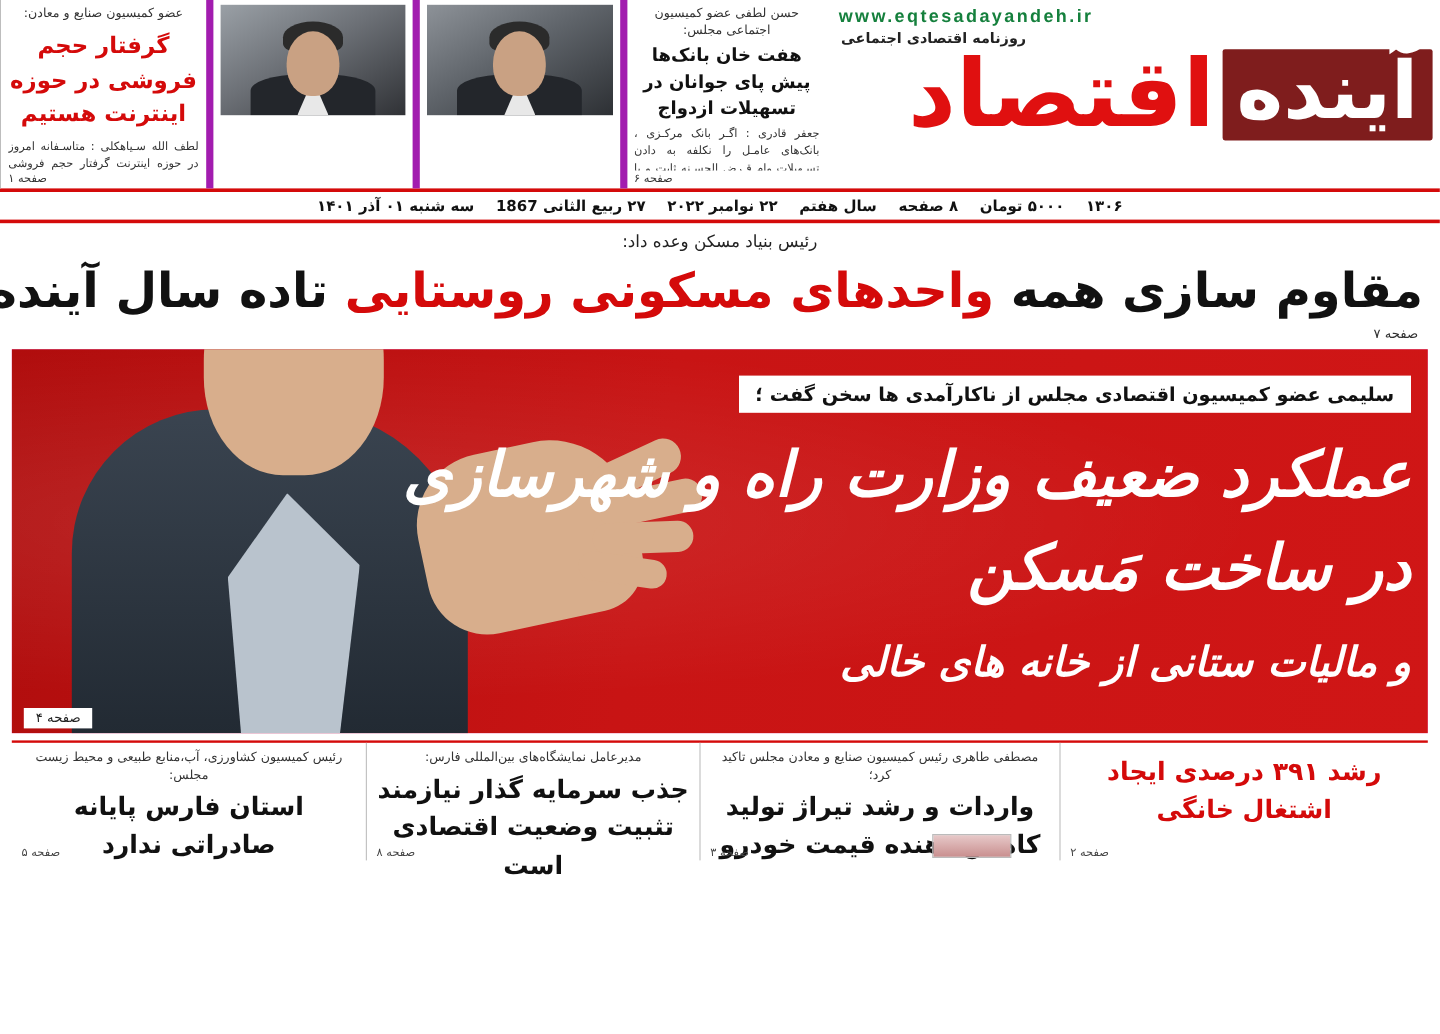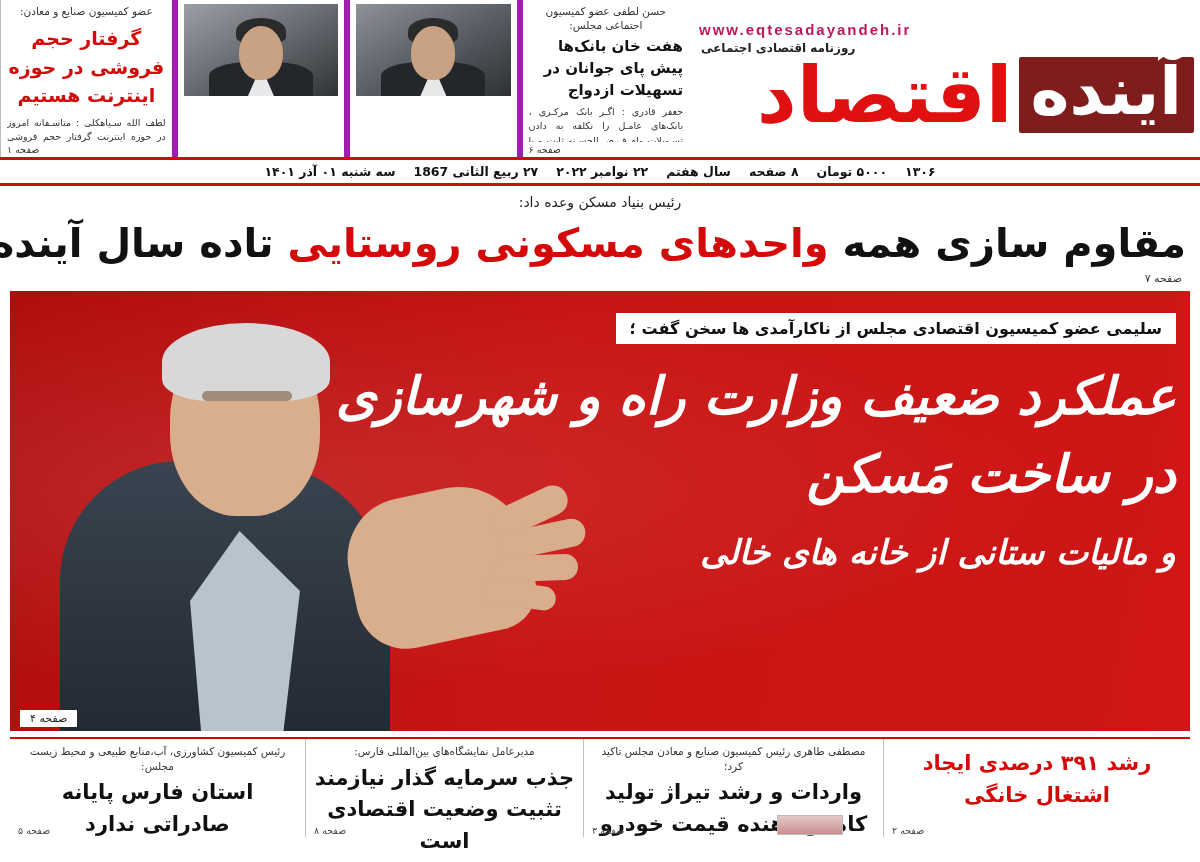--- a/index.html
+++ b/index.html
@@ -42,23 +42,22 @@
     flex-direction: column;
     justify-content: flex-start;
   }
   .site-url {
     text-align: left;
     direction: ltr;
     font-family: "Liberation Sans", sans-serif;
     font-size: 15px;
     letter-spacing: 2px;
     font-weight: bold;
-    color: #be185d;
+    color: #15803d;
     padding: 3px 0 1px 4px;
-    margin-top: 16px;
   }
   .logo-row {
     display: flex;
     flex-direction: row;
     align-items: center;
     justify-content: flex-start;
     gap: 6px;
     margin-top: 2px;
   }
   .logo-word-red {
@@ -156,21 +155,21 @@
     bottom: 0;
     width: 26px;
     height: 30px;
     transform: translateX(-50%);
     background: #e8e8e8;
     clip-path: polygon(50% 0, 100% 100%, 0 100%);
   }
   .teaser-head {
     font-size: 15px;
     font-weight: bold;
-    text-align: right;
+    text-align: center;
     line-height: 1.45;
     color: #111;
     margin: 2px 0 3px 0;
   }
   .teaser-body {
     font-size: 9.5px;
     line-height: 1.55;
     text-align: justify;
     color: #333;
     flex: 1 1 auto;
@@ -241,21 +240,21 @@
     font-size: 11px;
     color: #333;
     text-align: right;
     padding-right: 4px;
   }
 
   
   .hero {
     position: relative;
     margin: 2px 10px 0 10px;
-    height: 440px;
+    height: 320px;
     background: #ec4899;
     overflow: hidden;
     box-sizing: border-box;
   }
   .hero-photo {
     position: absolute;
     right: 0;
     top: 0;
     bottom: 0;
     left: 0;

